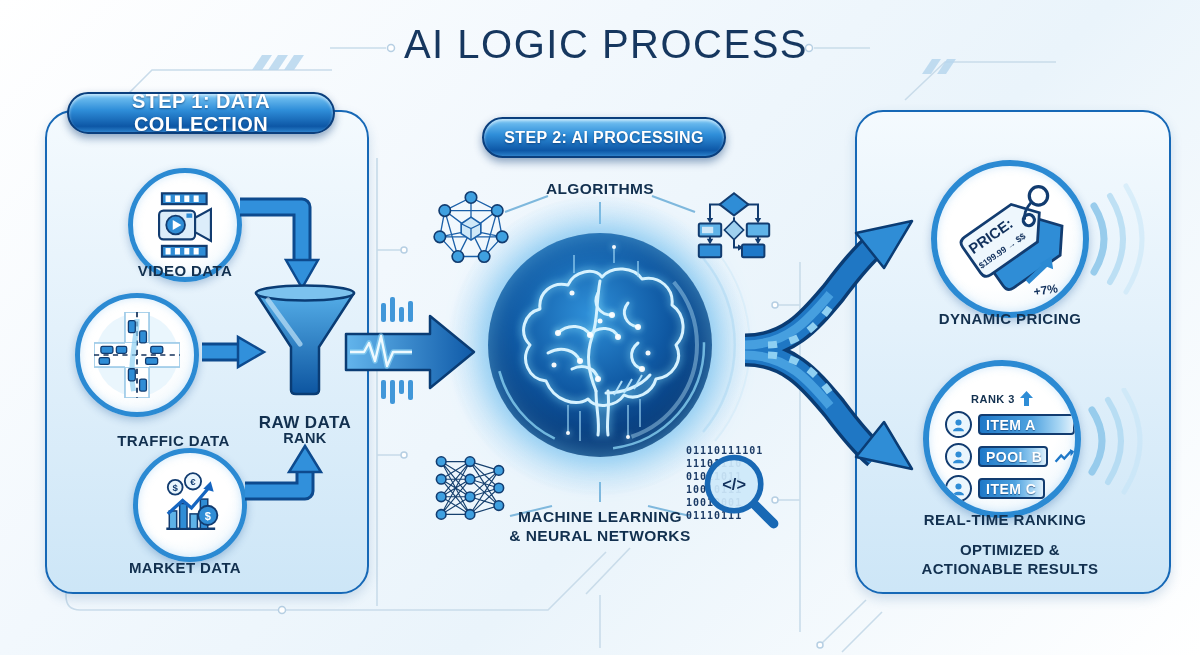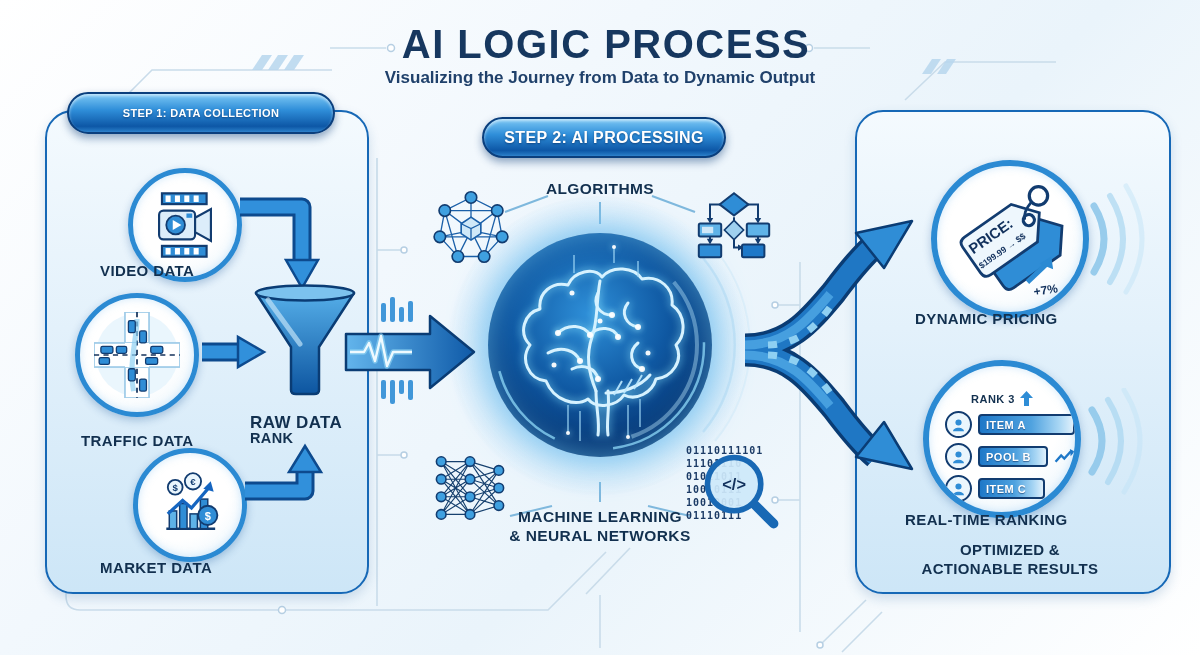--- a/index.html
+++ b/index.html
@@ -3,53 +3,53 @@
 <meta charset="utf-8">
 <style>
   html,body{margin:0;padding:0;}
   body{font-family:"Liberation Sans",sans-serif;background:#fff;}
   .canvas{position:relative;width:1200px;height:655px;overflow:hidden;
     background:linear-gradient(135deg,#ffffff 0%,#f2f8fd 35%,#eaf4fb 60%,#ffffff 100%);}
   svg{display:block;}
   .abs{position:absolute;}
 
   
-  .title{left:12px;right:0;top:22px;text-align:center;font-size:40px;font-weight:700;
+  .title{left:12px;right:0;top:22px;text-align:center;font-size:40px;font-weight:400;
     color:#16375f;letter-spacing:1.5px;z-index:6;}
   .subtitle{left:0;right:0;top:68px;text-align:center;font-size:17px;font-weight:700;
     color:#20416b;z-index:6;}
 
   
   .panel{border:2.5px solid #1668b6;border-radius:28px;z-index:2;
     background:linear-gradient(180deg,#f4fafe 0%,#e3f1fb 45%,#cde6f7 100%);
     box-shadow:0 5px 12px rgba(25,90,150,.18);}
   .panel-left{left:45px;top:110px;width:320px;height:480px;}
   .panel-right{left:855px;top:110px;width:312px;height:480px;}
 
   .badge{z-index:7;border:2px solid #0b3f7d;border-radius:999px;color:#fff;
     font-weight:800;text-align:center;display:flex;align-items:center;justify-content:center;
     background:linear-gradient(180deg,#7cc8f5 0%,#2f8ed9 42%,#0d57a6 85%,#2a7fc9 100%);
     box-shadow:0 4px 8px rgba(10,60,120,.45), inset 0 2px 3px rgba(255,255,255,.55);
     text-shadow:0 1px 2px rgba(8,45,95,.6);letter-spacing:.4px;}
-  .badge1{left:67px;top:92px;width:264px;height:38px;font-size:11px;}
+  .badge1{left:67px;top:92px;width:264px;height:38px;font-size:20px;}
   .badge2{left:482px;top:117px;width:240px;height:37px;font-size:16px;}
   .badge3{left:872px;top:92px;width:278px;height:38px;font-size:16.5px;}
 
   
   .node{border-radius:50%;background:radial-gradient(circle at 38% 32%,#ffffff 55%,#e8f4fc 100%);
     border:5px solid #2b8ad3;box-shadow:0 3px 8px rgba(20,80,150,.3), inset 0 0 8px rgba(120,190,240,.35);
     z-index:3;display:flex;align-items:center;justify-content:center;}
   .node-video{left:128px;top:168px;width:104px;height:104px;}
   .node-traffic{left:75px;top:293px;width:114px;height:114px;}
   .node-market{left:133px;top:448px;width:104px;height:104px;}
   .node-pricing{left:931px;top:160px;width:146px;height:146px;border-width:6px;}
   .node-ranking{left:923px;top:360px;width:146px;height:146px;border-width:6px;overflow:hidden;
     background:radial-gradient(circle at 40% 30%,#ffffff 55%,#e3f2fc 100%);}
 
-  .nlabel{z-index:6;font-weight:800;color:#12304f;font-size:15px;letter-spacing:.4px;}
+  .nlabel{z-index:6;text-align:center;font-weight:800;color:#12304f;font-size:15px;letter-spacing:.4px;}
 
   
   .brain-glow{left:448px;top:196px;width:300px;height:300px;border-radius:50%;z-index:2;
     background:radial-gradient(circle,rgba(120,195,240,.55) 0%,rgba(140,205,245,.32) 55%,rgba(160,215,250,0) 72%);}
   .brain-circle{left:488px;top:233px;width:224px;height:224px;border-radius:50%;z-index:3;
     background:radial-gradient(circle at 45% 36%,#2e8fd8 0%,#0f58a2 42%,#093d7c 68%,#062c5e 100%);
     box-shadow:0 0 38px rgba(90,180,235,.85), inset 0 0 26px rgba(130,220,255,.5);}
 
   .mlabel{z-index:6;text-align:center;font-weight:800;color:#12304f;font-size:15.5px;letter-spacing:.4px;}
 
@@ -57,21 +57,21 @@
   .binary{left:686px;top:444px;width:118px;z-index:4;font-family:"DejaVu Sans Mono",monospace;
     font-size:10px;line-height:13px;font-weight:bold;color:#1c3b66;letter-spacing:1px;}
   .magnifier{left:698px;top:448px;z-index:5;}
 
   
   .rank-head{display:flex;align-items:center;justify-content:center;gap:5px;margin-top:15px;}
   .rank-title{font-size:11px;font-weight:800;color:#12304f;letter-spacing:.5px;}
   .rank-row{display:flex;align-items:center;gap:6px;margin:5px 0 0 16px;}
   .avatar{width:23px;height:23px;border-radius:50%;border:2.5px solid #123c70;background:#eaf6fd;
     display:flex;align-items:center;justify-content:center;flex:0 0 auto;}
-  .bar{height:17px;border:2px solid #123c70;border-radius:4px;color:#fff;font-size:11px;
+  .bar{height:17px;border:2px solid #123c70;border-radius:4px;color:#fff;font-size:14px;
     font-weight:800;letter-spacing:.5px;display:flex;align-items:center;padding-left:6px;
     background:linear-gradient(90deg,#1e78c8 0%,#4fa2df 55%,#a8d6f4 85%,#dff0fc 100%);
     text-shadow:0 1px 1px rgba(8,45,95,.6);}
   .bar-a{width:92px;} .bar-b{width:76px;} .bar-c{width:60px;}
 
   .footer-line{z-index:6;text-align:center;font-weight:800;color:#12304f;font-size:15px;letter-spacing:.3px;}
 
   .overlay{left:0;top:0;z-index:5;pointer-events:none;}
   .decor{left:0;top:0;z-index:1;pointer-events:none;}
 </style>
@@ -123,21 +123,20 @@
       <path d="M600,202 V224"></path>
         <path d="M505,212 L548,196"></path>
         <path d="M652,196 L695,212"></path>
       <path d="M600,482 V502"></path>
         <path d="M510,516 L552,506"></path>
         <path d="M648,506 L690,516"></path>
     </g>
   </svg>
 
   <div class="abs title">AI LOGIC PROCESS</div>
-  <div class="abs subtitle">Visualizing the Journey from Data to Dynamic Output</div>
 
   <section class="abs panel panel-left"></section>
   <section class="abs panel panel-right"></section>
 
   <div class="abs badge badge1">STEP 1: DATA COLLECTION</div>
   <div class="abs badge badge2">STEP 2: AI PROCESSING</div>
 
   <div class="abs node node-video">
     <svg width="72" height="72" viewBox="0 0 100 100">
       <g stroke="#123c70" stroke-width="3">

